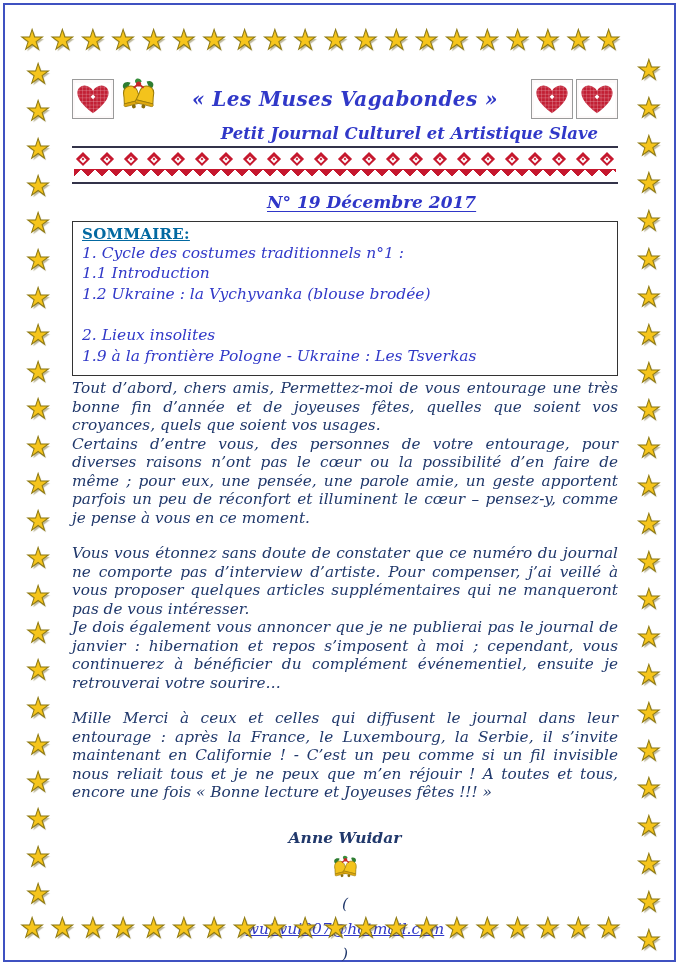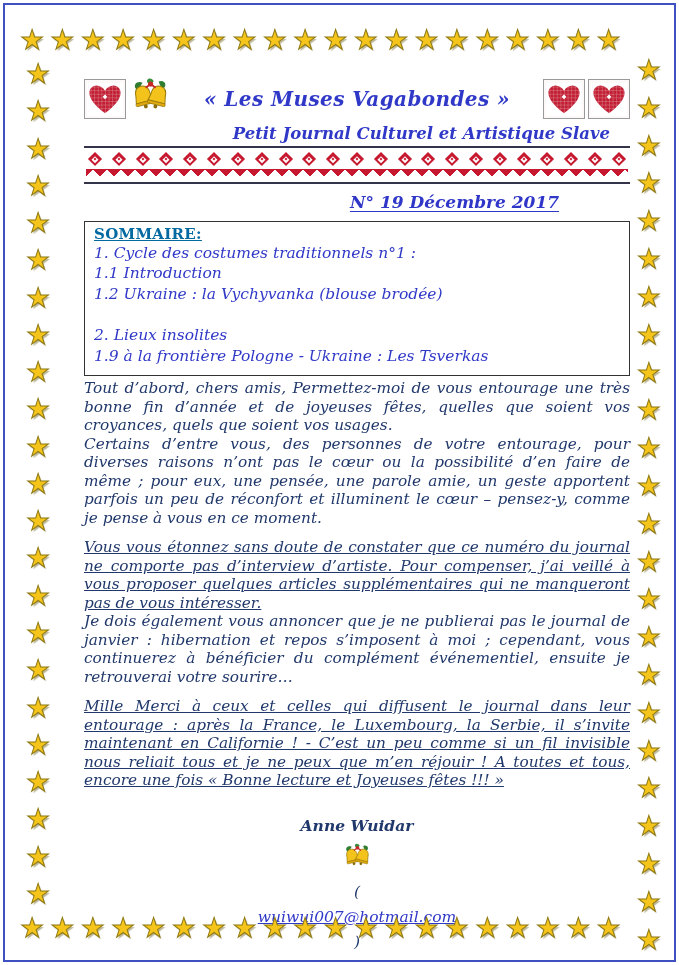--- a/index.html
+++ b/index.html
@@ -13,21 +13,21 @@
 
   
   .stars { position:absolute; display:flex; color:#f6c51c; z-index:2; }
   .star  { font-size:27px; line-height:1; -webkit-text-stroke:1px #8f7a12;
            text-shadow:1.5px 1.5px 1px rgba(90,75,0,.4); }
   .stars-top    { top:26px;  left:20px; right:58px; justify-content:space-between; }
   .stars-bottom { bottom:24px; left:20px; right:58px; justify-content:space-between; }
   .stars-left   { left:26px; top:60px; bottom:58px; flex-direction:column; justify-content:space-between; }
   .stars-right  { right:18px; top:56px; bottom:12px; flex-direction:column; justify-content:space-between; }
 
-  .content { position:absolute; left:84px; top:60px; width:546px; z-index:1; }
+  .content { position:absolute; left:72px; top:60px; width:546px; z-index:1; }
 
   .header-row { display:flex; align-items:center; margin-top:16px; }
   .img-group { display:flex; gap:3px; align-items:center; }
   .heart-frame { width:42px; height:40px; border:1px solid #9a9a9a; background:#fdf9f9;
                  display:flex; align-items:center; justify-content:center; }
   .heart-frame svg { width:36px; height:33px; }
   .bells svg { width:42px; height:42px; }
   .bells.small svg { width:30px; height:30px; }
 
   .title { flex:1; text-align:center; color:#3038c8; font-size:20px; font-weight:bold;
@@ -40,35 +40,35 @@
   .band-motifs { display:flex; justify-content:space-between; align-items:center;
                  height:14px; padding:0 4px; }
   .diamond { width:10px; height:10px; background:#c6182e; transform:rotate(45deg); position:relative; }
   .diamond-core { position:absolute; inset:2.5px; background:#fff; }
   .diamond-core::after { content:""; position:absolute; inset:1.5px; background:#c6182e; }
   .band-zigzag { height:10px; margin-top:3px;
     background:
       linear-gradient(135deg,#c6182e 5px,transparent 0) 0 0/14px 10px repeat-x,
       linear-gradient(225deg,#c6182e 5px,transparent 0) 0 0/14px 10px repeat-x; }
 
-  .issue { margin-top:8px; text-align:center; padding-left:195px; color:#2f36c8;
+  .issue { margin-top:8px; padding-left:195px; color:#2f36c8;
            font-size:17px; font-weight:bold; font-style:italic;
            text-decoration:underline; text-underline-offset:3px; }
 
   .sommaire { margin-top:9px; border:1.5px solid #333; padding:3px 9px 9px; }
   .som-head { color:#0369a1; font-size:15px; font-weight:bold; text-decoration:underline;
               letter-spacing:.3px; }
   .som-item { color:#3038c8; font-style:italic; font-size:15.5px; line-height:1.32; }
   .som-gap  { margin-top:21px; }
   .som-gap-lg { margin-top:25px; }
 
   .para { text-align:justify; color:#20386b; font-style:italic; font-size:15.3px;
           line-height:1.21; }
   .para.first { margin-top:3px; }
-  .para.gap { margin-top:11px;text-decoration:underline; }
+  .para.gap { margin-top:17px; }
 
   .signature { display:flex; align-items:center; gap:7px; margin-top:26px;
                color:#20386b; font-style:italic; font-size:15.5px;flex-direction:column; }
   .sig-name { font-weight:bold; }
   .email-link { color:#3038c8; font-style:italic; text-decoration:underline; }
   .hidden-defs { position:absolute; width:0; height:0; overflow:hidden; }
 </style>
 </head>
 <body>
 

